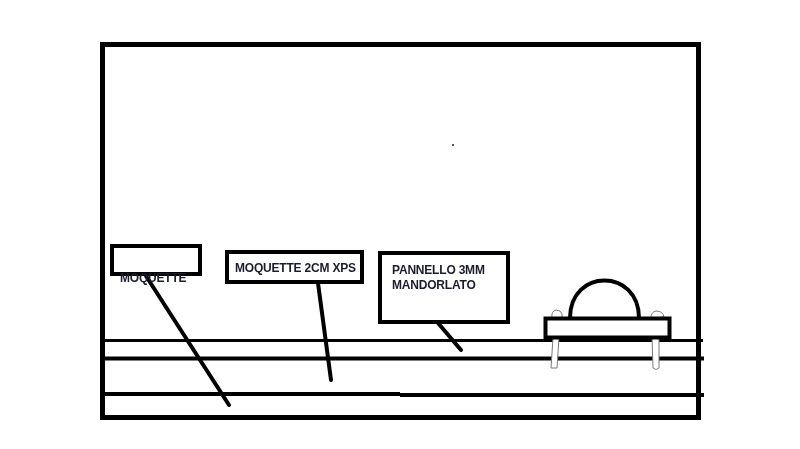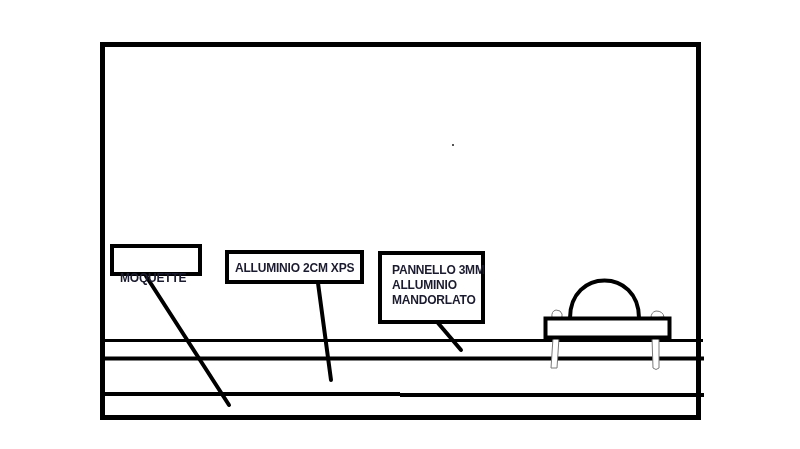--- a/index.html
+++ b/index.html
@@ -30,21 +30,21 @@
       font-weight: bold;
       font-size: 12px;
       line-height: 15px;
       color: #1b1b2f;
       letter-spacing: -0.2px;
       white-space: nowrap;
     }
     .label-box span { display: block; }
     #box-moquette { left: 110px; top: 244px; width: 92px; height: 32px; padding: 23px 0 0 6px; }
     #box-xps { left: 225px; top: 250px; width: 139px; height: 34px; padding: 7px 0 0 6px; }
-    #box-alu { left: 378px; top: 251px; width: 107px; height: 73px; padding: 8px 0 17px 10px; }
+    #box-alu { left: 378px; top: 251px; width: 132px; height: 73px; padding: 8px 0 17px 10px; }
   </style>
 </head>
 <body>
 
 <div class="canvas">
 
   <svg class="drawing" width="800" height="449" viewBox="0 0 800 449">
 
     <rect x="102.5" y="44.5" width="596" height="373" fill="none" stroke="#000" stroke-width="5"></rect>
 
@@ -71,22 +71,21 @@
     <path d="M570,318 C570,268 639,268 639,318" fill="none" stroke="#000" stroke-width="4"></path>
 
     <rect x="545.5" y="318.5" width="124" height="19" fill="#ffffff" stroke="#000" stroke-width="4"></rect>
   </svg>
 
   <div class="label-box" id="box-moquette">
     <span>MOQUETTE</span>
   </div>
 
   <div class="label-box" id="box-xps">
-    <span>ALLUMINIO 2CM XPS</span>
+    <span>MOQUETTE 2CM XPS</span>
   </div>
 
   <div class="label-box" id="box-alu">
     <span>PANNELLO 3MM</span>
-    <span>ALLUMINIO</span>
     <span>MANDORLATO</span>
   </div>
 
 </div>
 
 </body></html>

